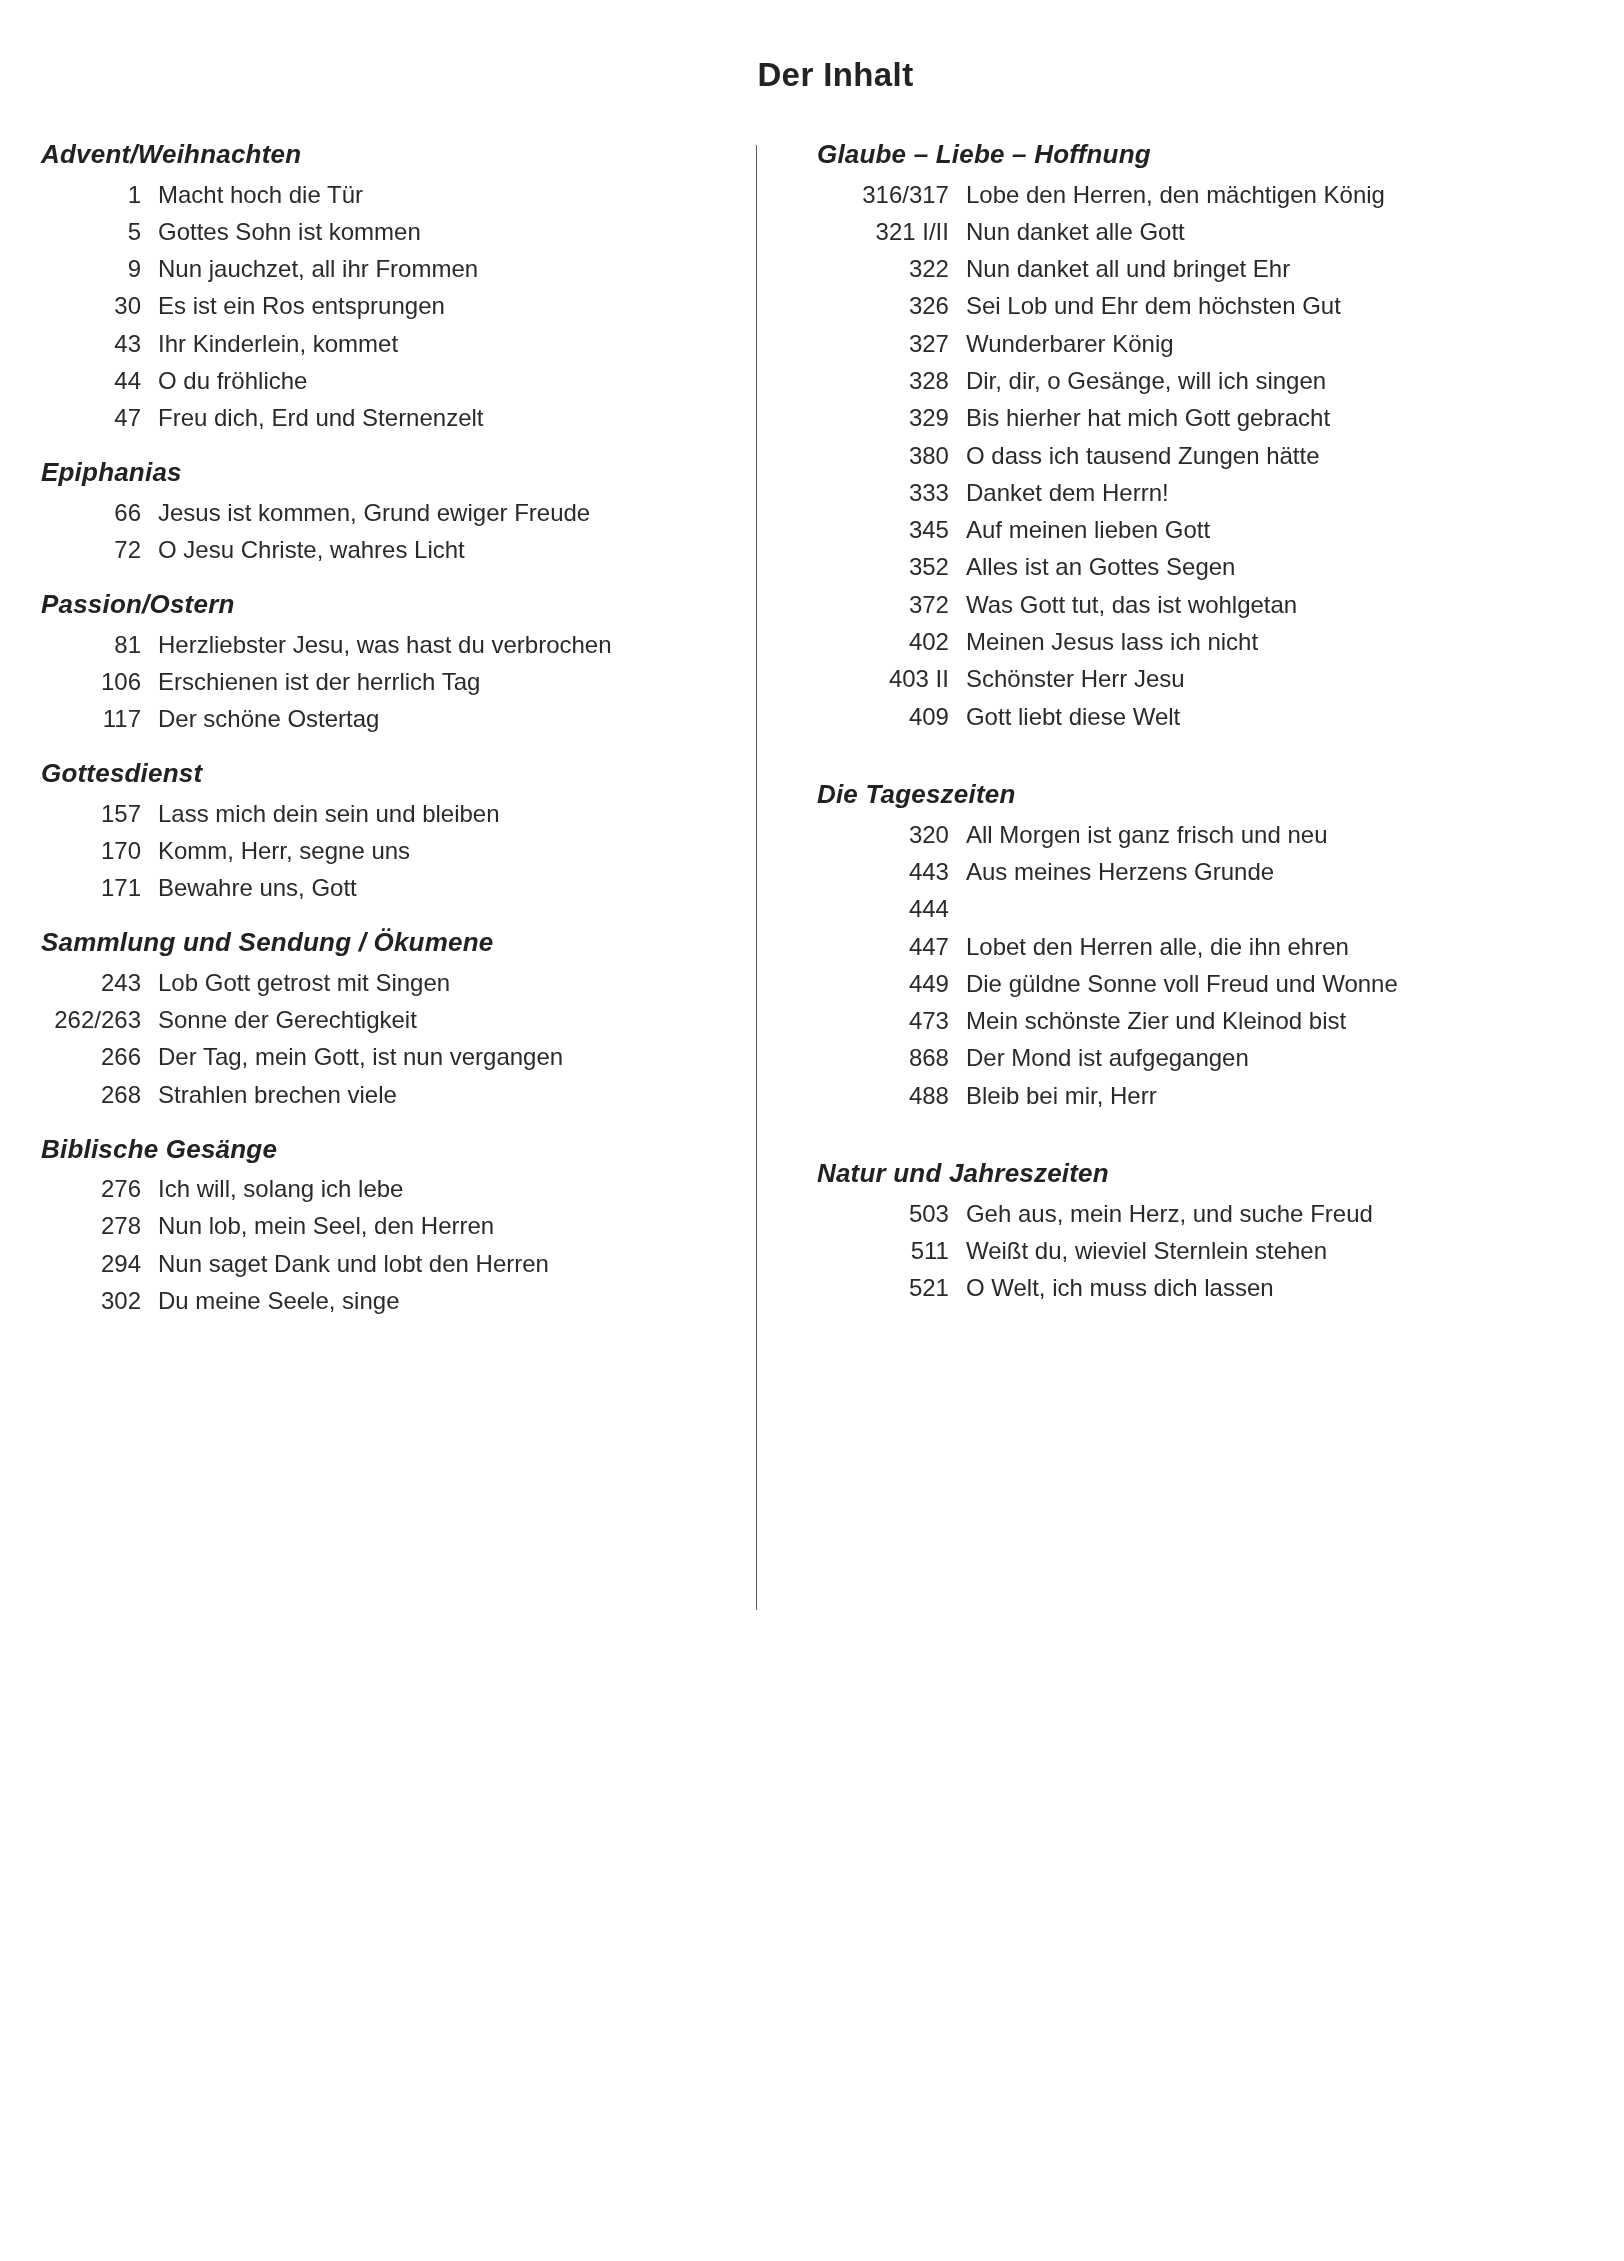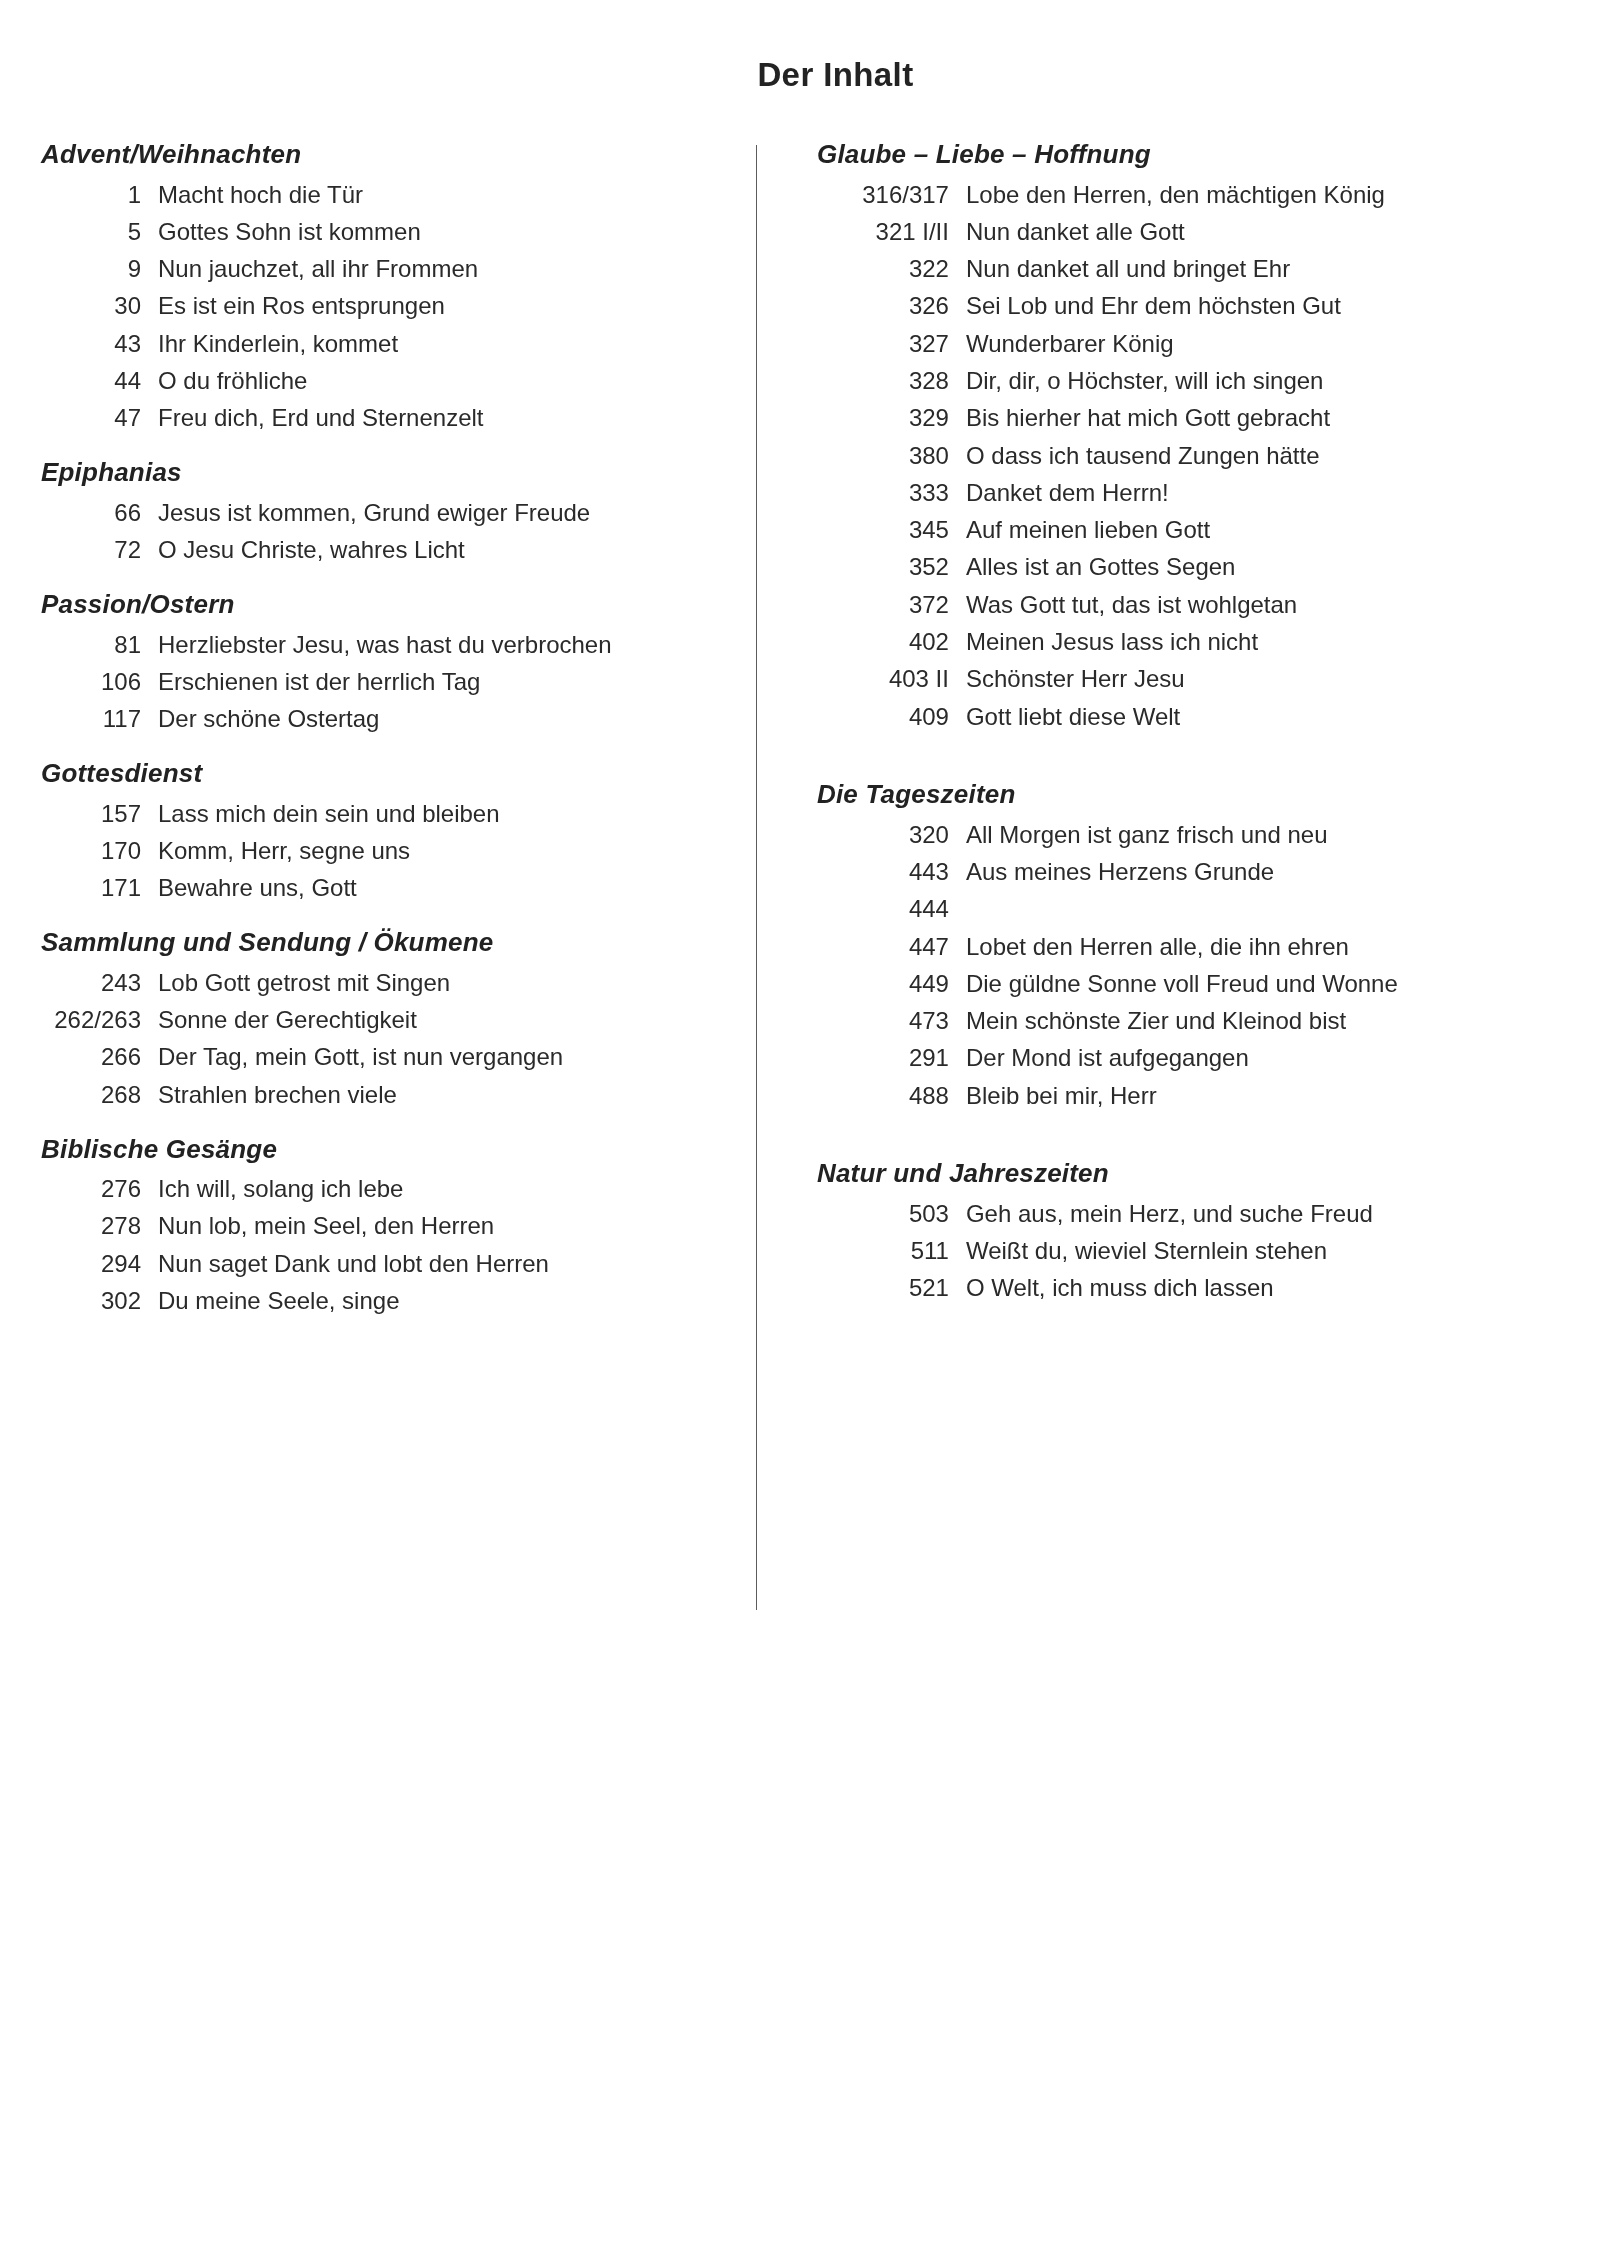--- a/index.html
+++ b/index.html
@@ -254,21 +254,21 @@
         <div class="entry">
           <span class="num">326</span>
           <span class="title">Sei Lob und Ehr dem höchsten Gut</span>
         </div>
         <div class="entry">
           <span class="num">327</span>
           <span class="title">Wunderbarer König</span>
         </div>
         <div class="entry">
           <span class="num">328</span>
-          <span class="title">Dir, dir, o Höchster, will ich singen</span>
+          <span class="title">Dir, dir, o Gesänge, will ich singen</span>
         </div>
         <div class="entry">
           <span class="num">329</span>
           <span class="title">Bis hierher hat mich Gott gebracht</span>
         </div>
         <div class="entry">
           <span class="num">380</span>
           <span class="title">O dass ich tausend Zungen hätte</span>
         </div>
         <div class="entry">
@@ -322,21 +322,21 @@
         </div>
         <div class="entry">
           <span class="num">449</span>
           <span class="title">Die güldne Sonne voll Freud und Wonne</span>
         </div>
         <div class="entry">
           <span class="num">473</span>
           <span class="title">Mein schönste Zier und Kleinod bist</span>
         </div>
         <div class="entry">
-          <span class="num">291</span>
+          <span class="num">868</span>
           <span class="title">Der Mond ist aufgegangen</span>
         </div>
         <div class="entry">
           <span class="num">488</span>
           <span class="title">Bleib bei mir, Herr</span>
         </div>
       </div>
 
       <div class="gap-large"></div>
 

